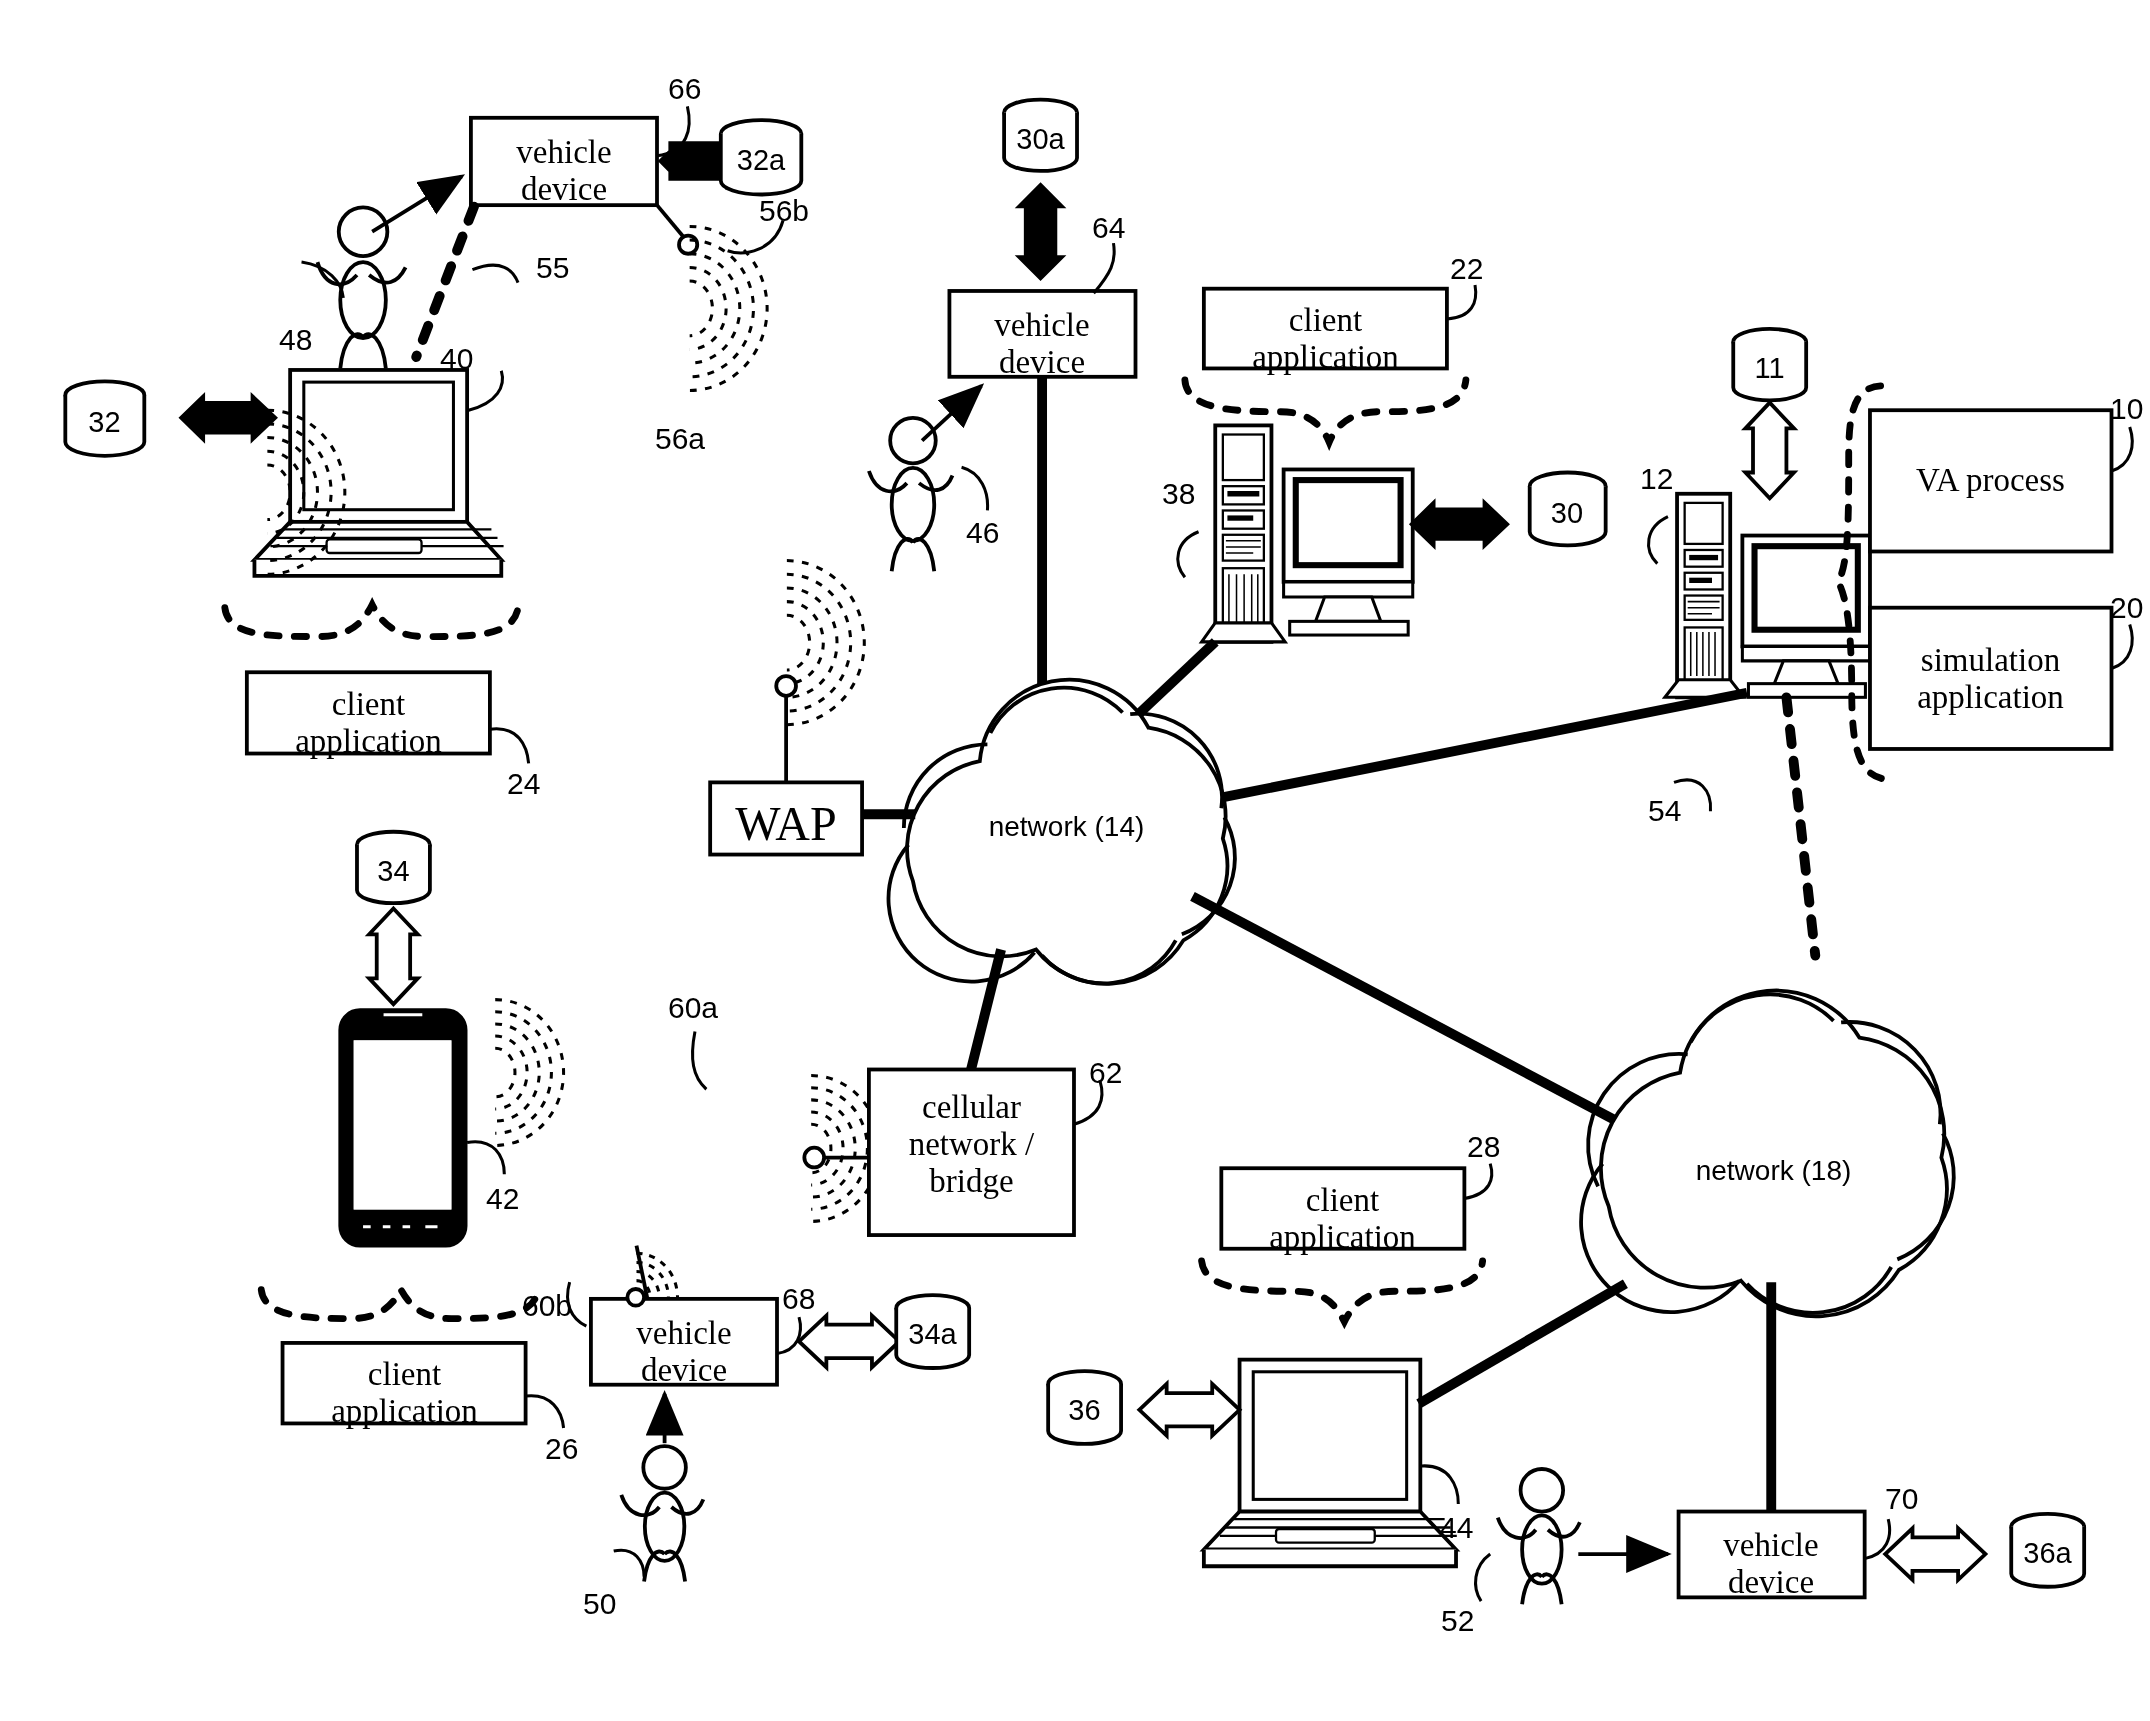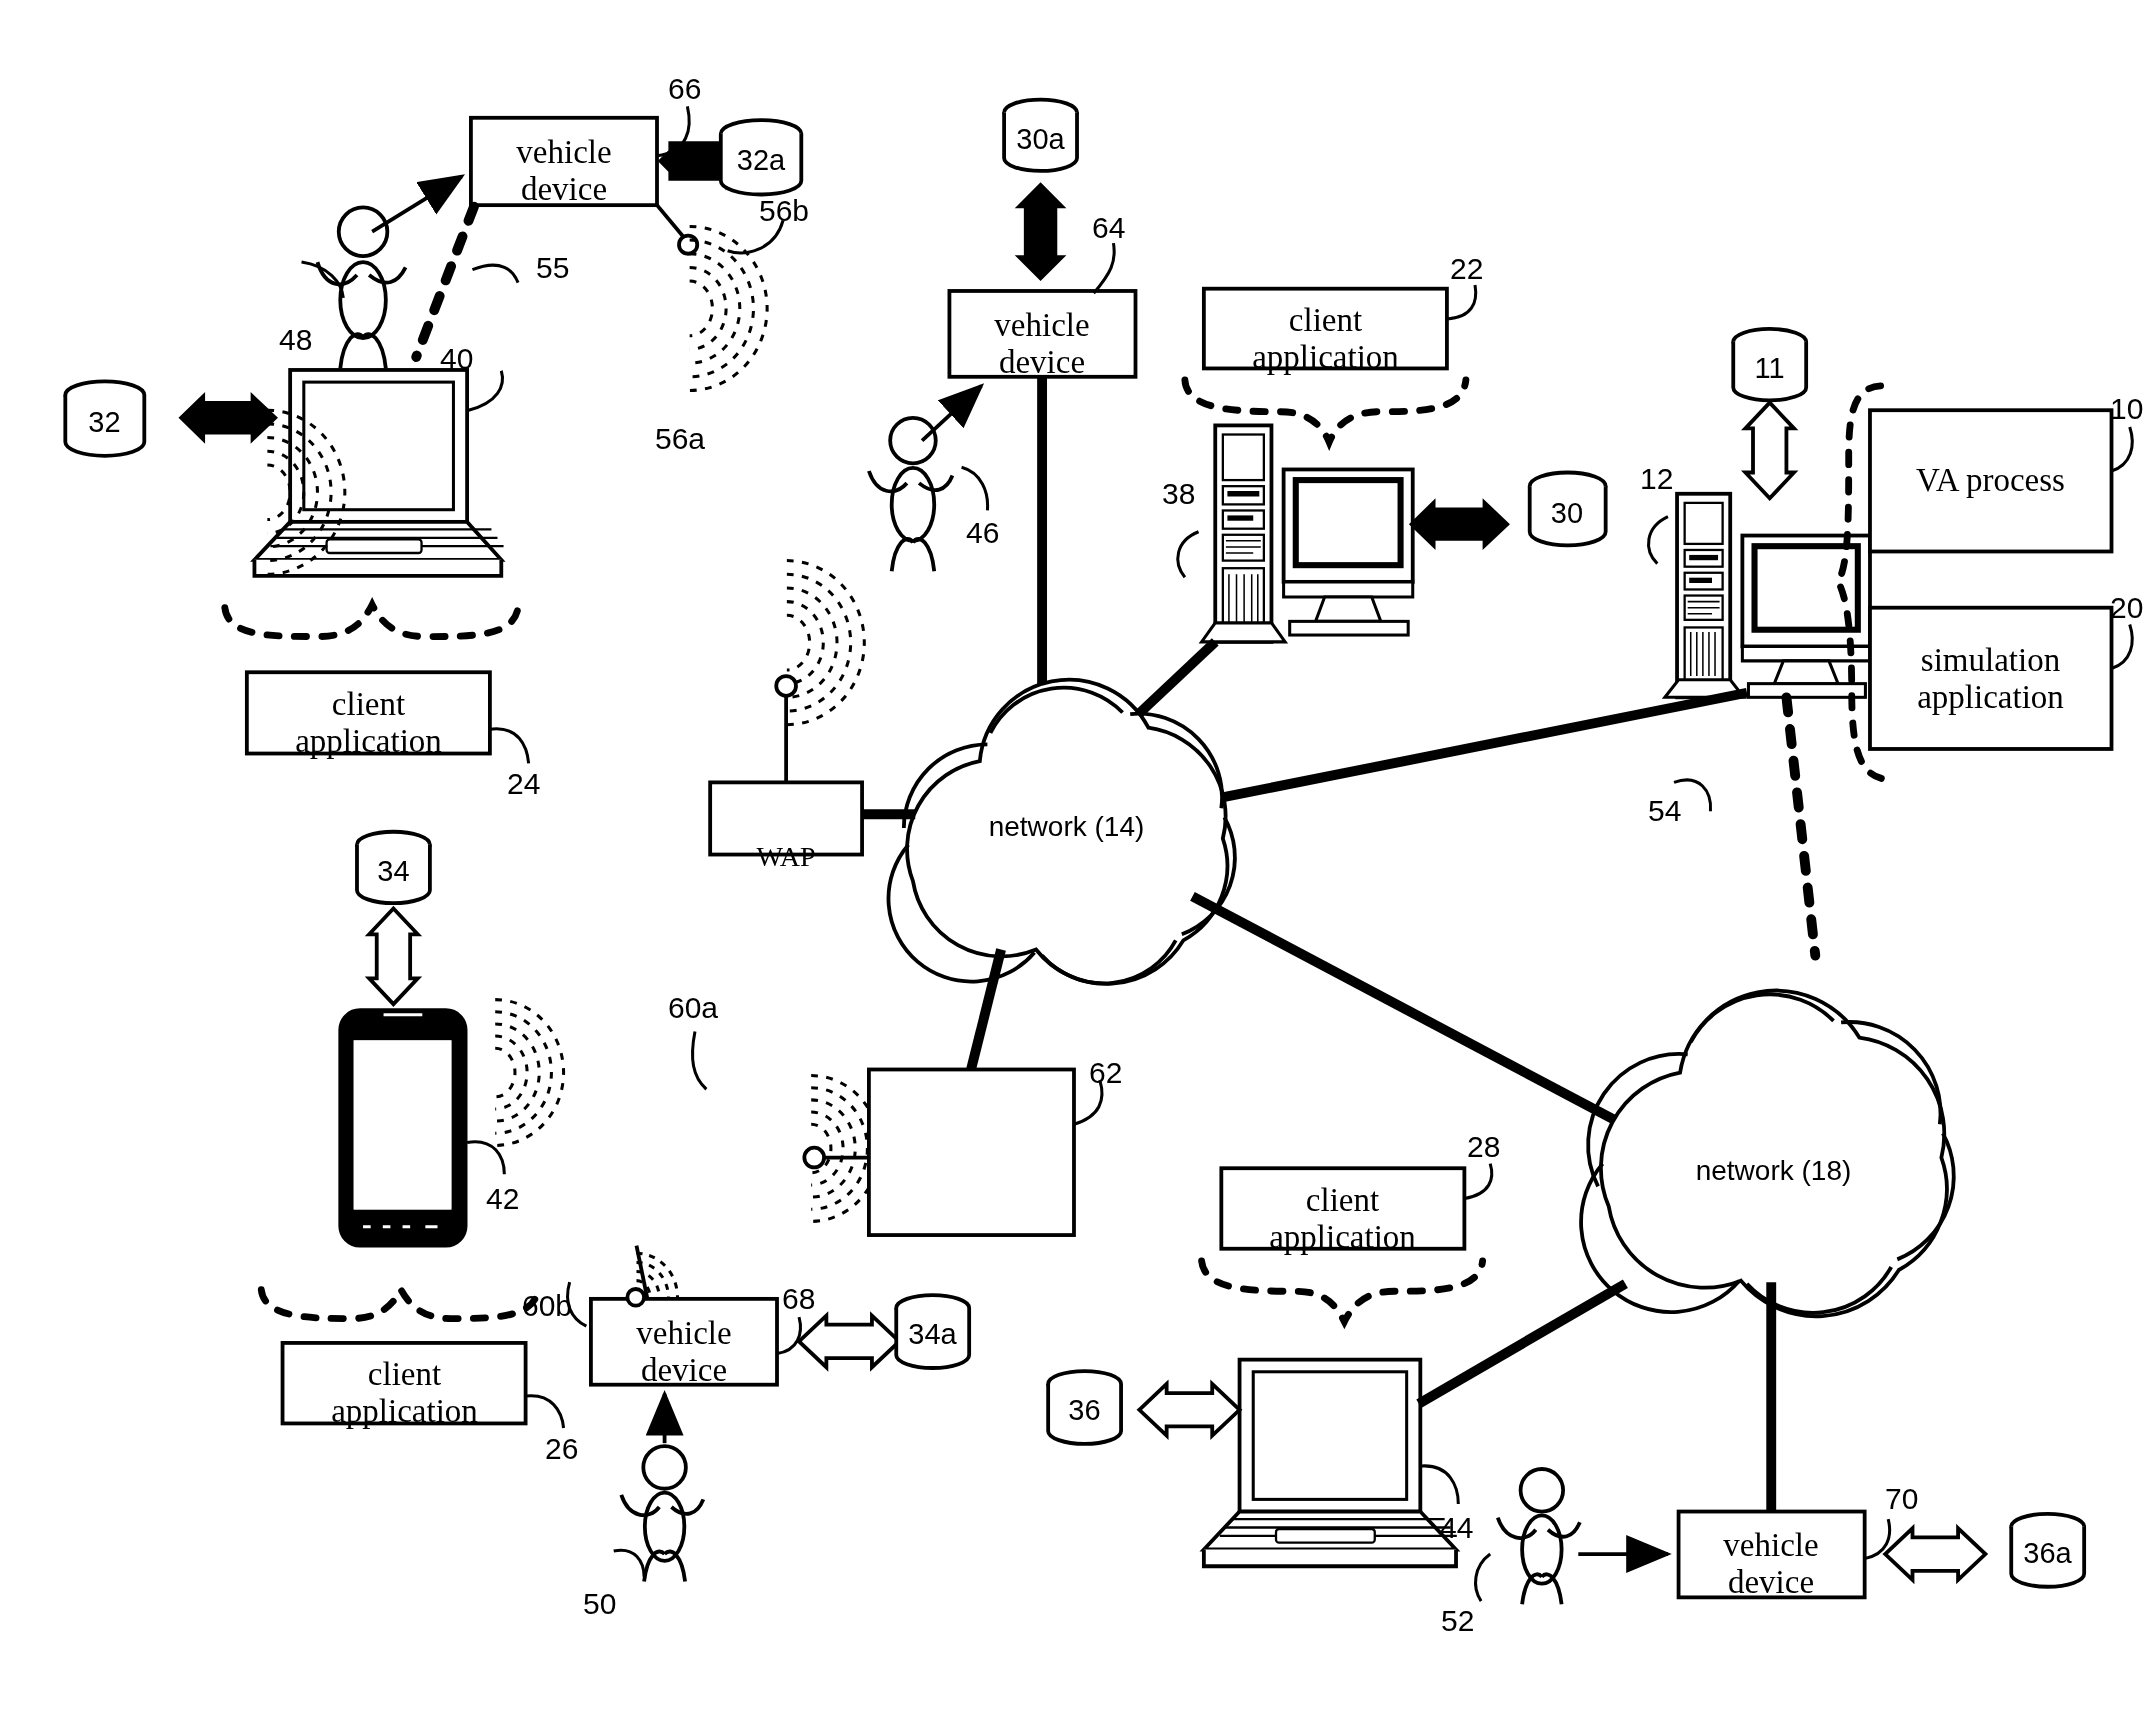--- a/index.html
+++ b/index.html
@@ -425,33 +425,36 @@
 
 <div class="lbl boxlabel" style="left:1870px; top:462px; width:241px;">VA process</div>
 <div class="refnum" style="left:2110px; top:392px;">10</div>
 
 <div class="lbl boxlabel" style="left:1870px; top:642px; width:241px;">simulation
 application</div>
 <div class="refnum" style="left:2110px; top:591px;">20</div>
 
 <div class="refnum" style="left:1648px; top:794px;">54</div>
 
-<div class="lbl boxlabel" style="left:710px; top:797px; width:152px; font-size:28px;margin-top:44px;">WAP</div>
+<div class="lbl boxlabel" style="left:710px; top:797px; width:152px; font-size:48px;">WAP</div>
 <div class="lbl cloudlabel" style="left:911px; top:811px; width:311px;">network (14)</div>
 <div class="lbl cloudlabel" style="left:1618px; top:1139px; width:311px;margin-top:16px;">network (18)</div>
 
 <div class="lbl dblabel" style="left:357px; top:855px; width:73px;">34</div>
 <div class="refnum" style="left:486px; top:1182px;">42</div>
 <div class="lbl boxlabel" style="left:283px; top:1356px; width:243px;">client
 application</div>
 <div class="refnum" style="left:545px; top:1432px;">26</div>
 
 <div class="refnum" style="left:668px; top:991px;">60a</div>
 <div class="refnum" style="left:522px; top:1289px;">60b</div>
 
+<div class="lbl boxlabel" style="left:869px; top:1089px; width:205px;">cellular
+network /
+bridge</div>
 <div class="refnum" style="left:1089px; top:1056px;">62</div>
 
 <div class="lbl boxlabel" style="left:591px; top:1315px; width:186px;">vehicle
 device</div>
 <div class="refnum" style="left:782px; top:1282px;">68</div>
 <div class="lbl dblabel" style="left:896px; top:1318px; width:73px;">34a</div>
 <div class="refnum" style="left:583px; top:1587px;">50</div>
 
 <div class="lbl boxlabel" style="left:1221px; top:1182px; width:243px;">client
 application</div>

